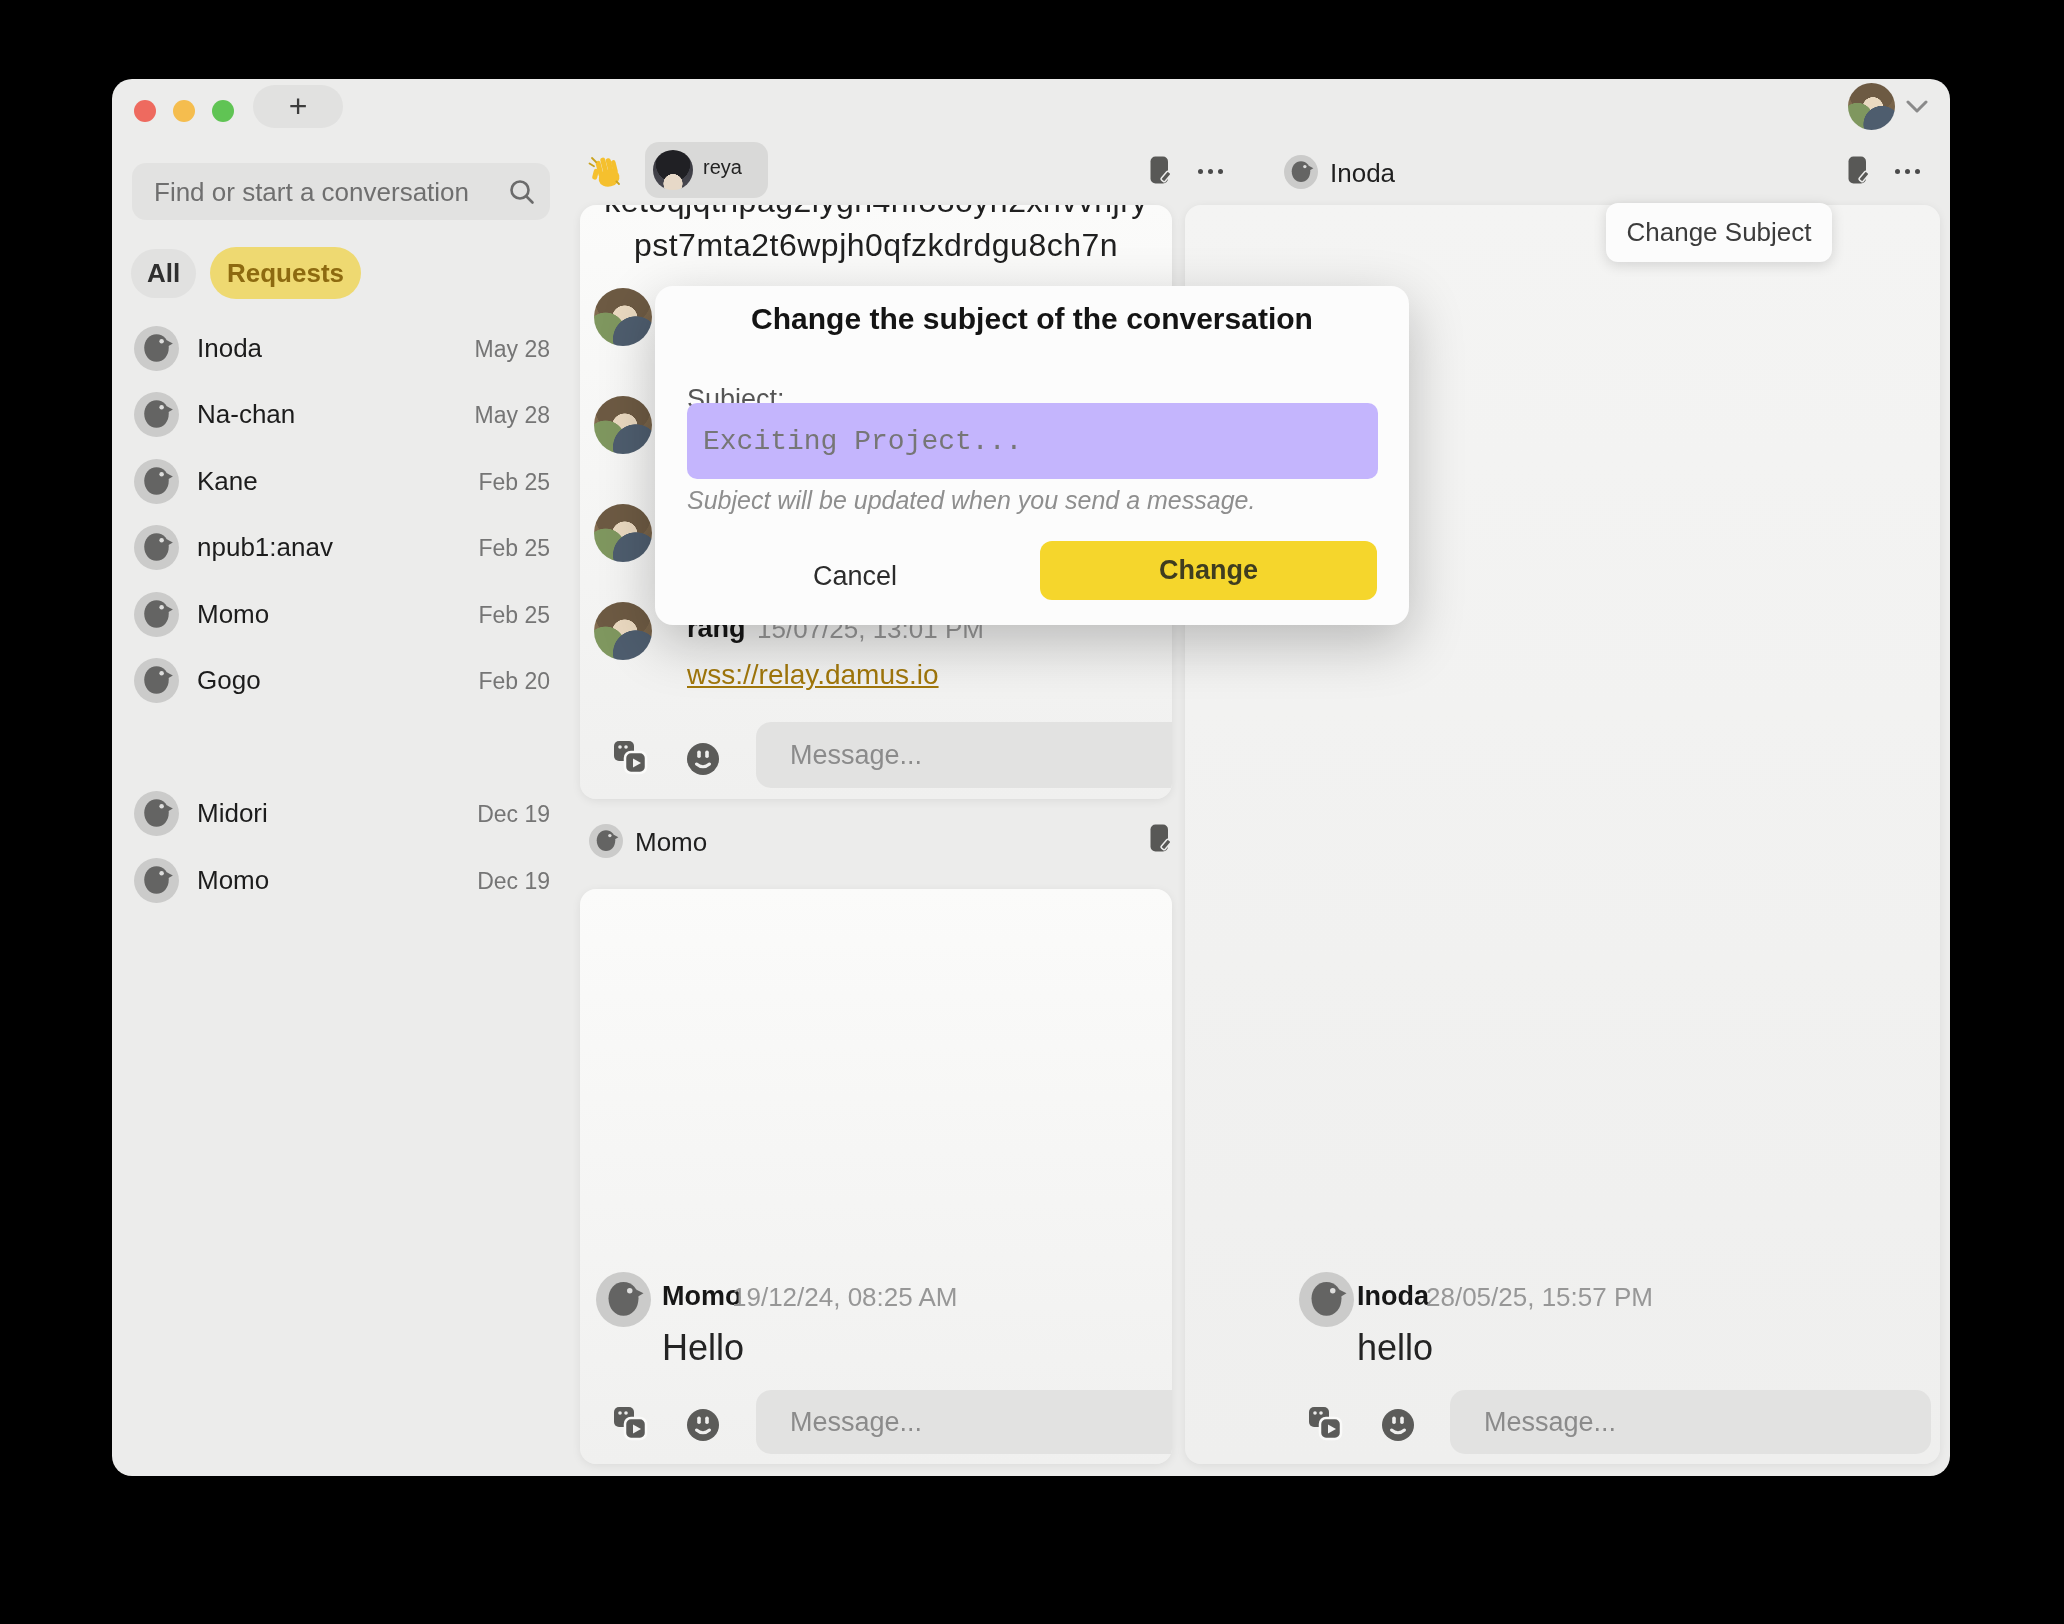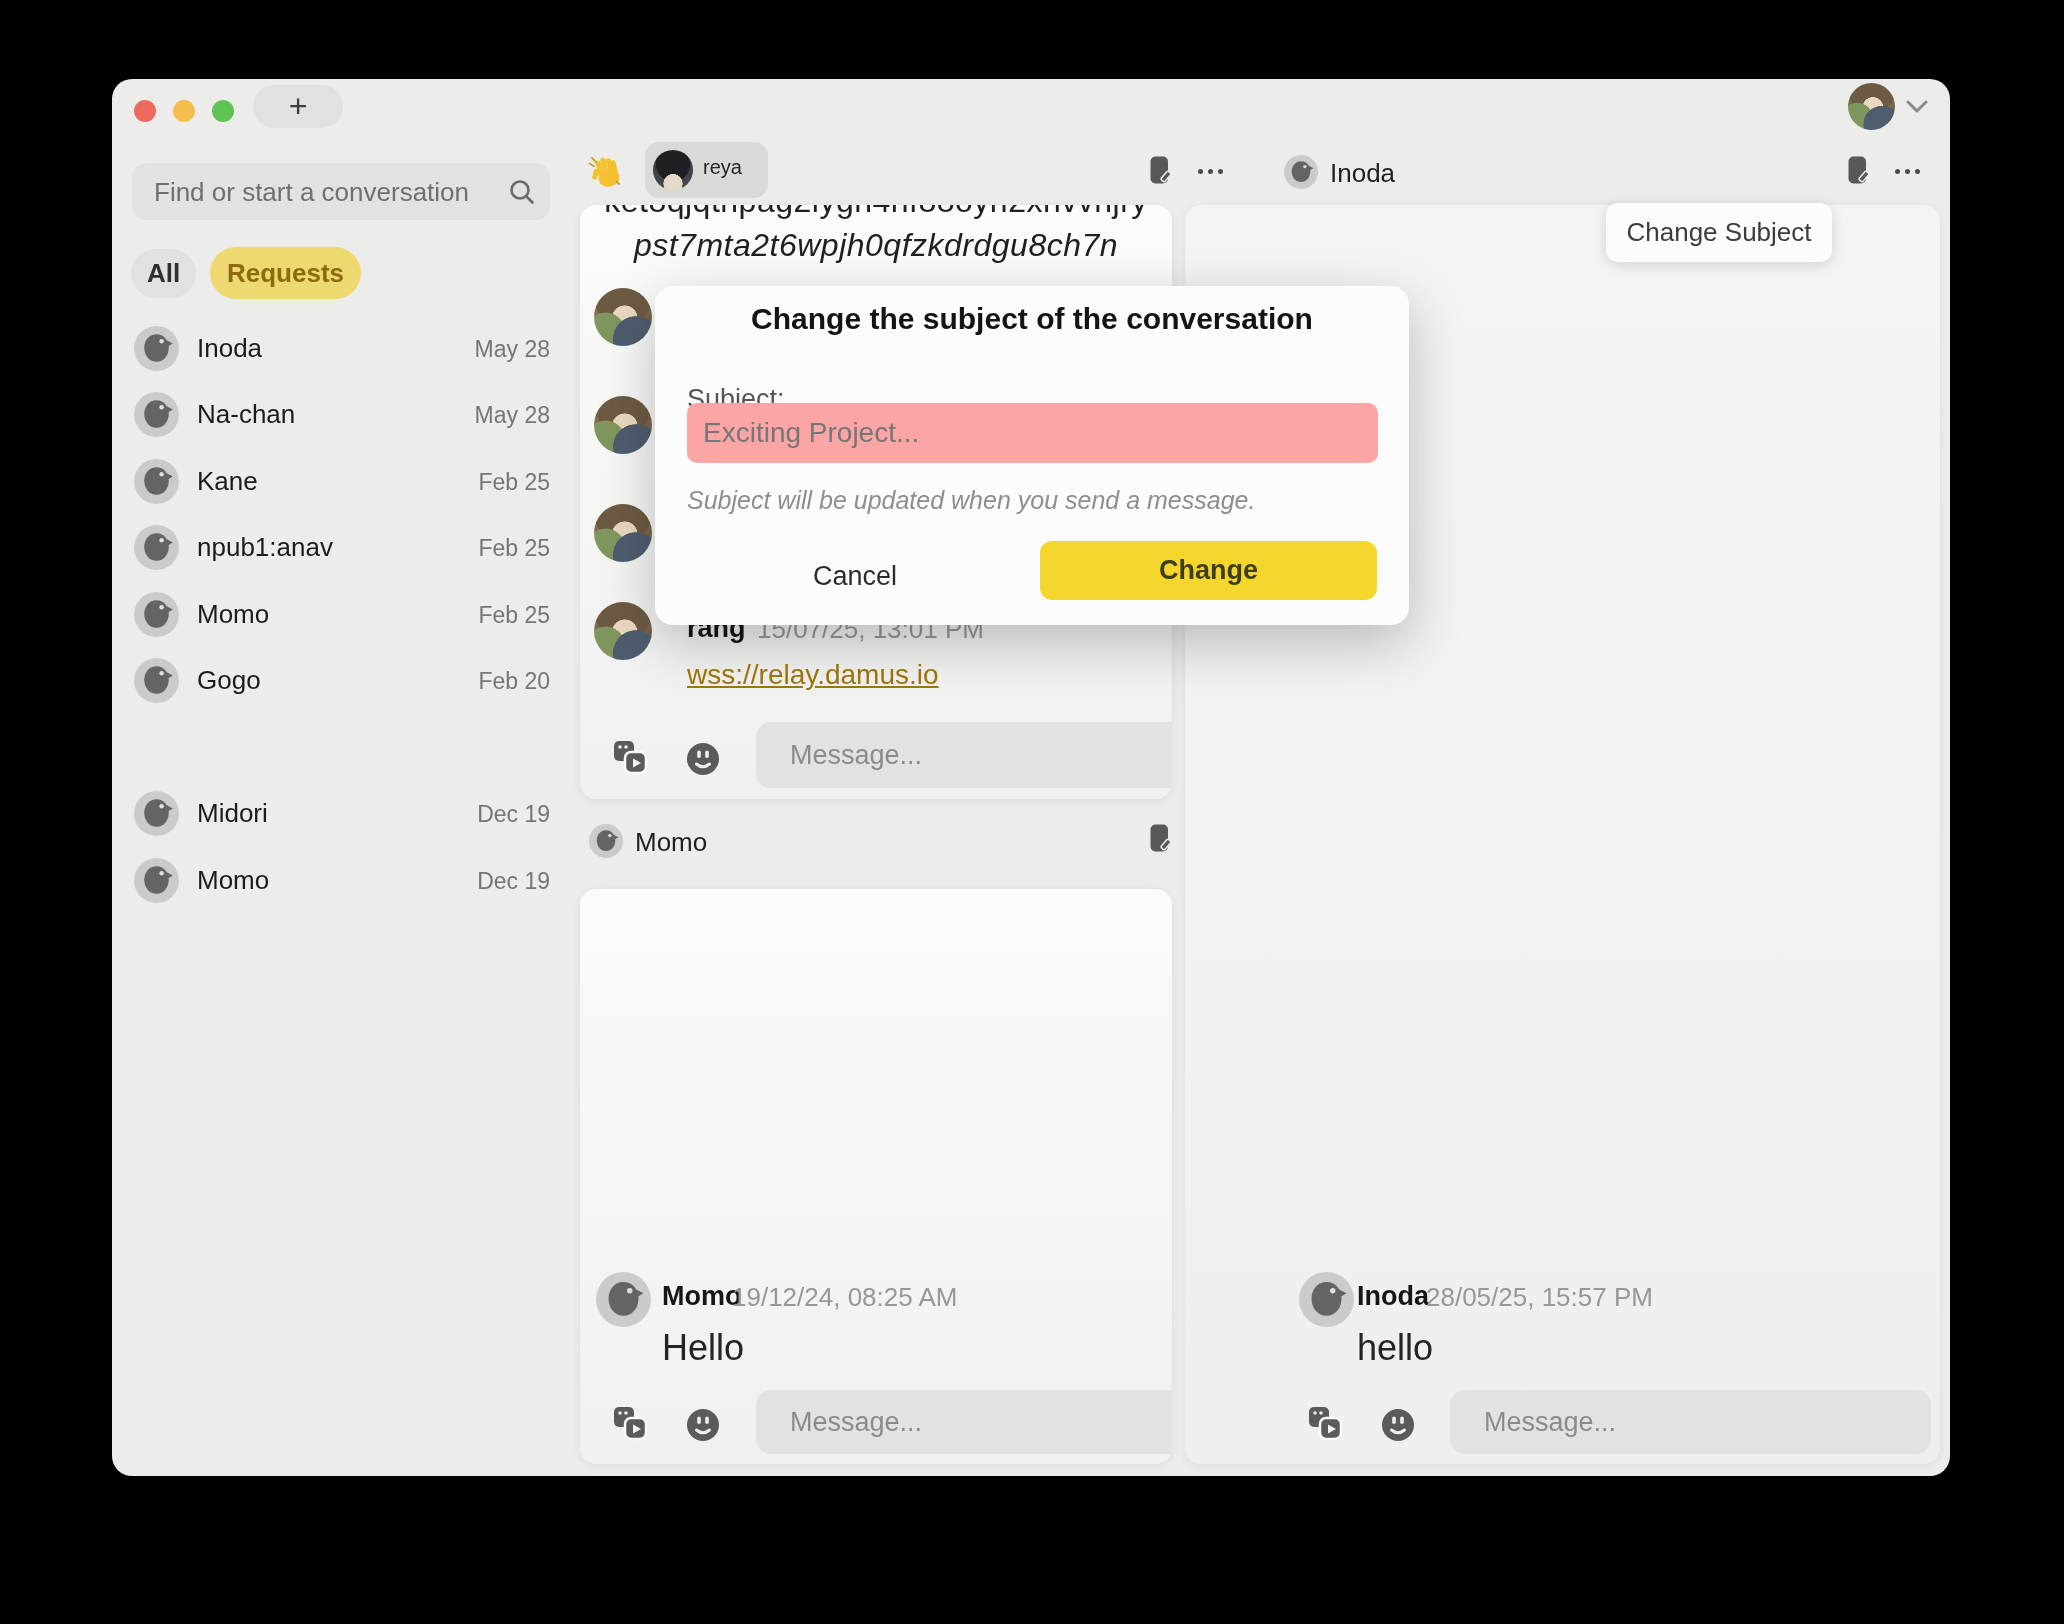--- a/index.html
+++ b/index.html
@@ -45,21 +45,21 @@
   .dots i{width:5px;height:5px;border-radius:50%;background:#4a4a4a;}
 
   
   .panel{background:linear-gradient(#fbfbfa,#f0f0ef);border-radius:16px;box-shadow:0 2px 10px rgba(0,0,0,0.07);overflow:hidden;}
   .panel.reya{left:580px;top:205px;width:592px;height:594px;}
   .panel.momo{left:580px;top:889px;width:592px;height:575px;}
   .panel.inoda{left:1185px;top:205px;width:755px;height:1259px;background:linear-gradient(#f4f4f3,#efefee);}
 
   .npub{width:100%;text-align:center;font-size:32px;color:#202020;letter-spacing:0.5px;}
   .npub.l1{top:-22px;}
-  .npub.l2{top:22px;font-style:italic;}
+  .npub.l2{top:22px;}
 
   .girl{border-radius:50%;
     background:
       radial-gradient(circle at 72% 88%, #4e5d6e 0 34%, rgba(0,0,0,0) 35%),
       radial-gradient(circle at 20% 76%, #7f975f 0 30%, rgba(0,0,0,0) 31%),
       radial-gradient(circle at 53% 52%, #ead9c0 0 29%, rgba(0,0,0,0) 30%),
       radial-gradient(circle at 50% 16%, #6d5a43 0 50%, rgba(0,0,0,0) 51%),
       linear-gradient(150deg,#8a7354,#6e5b44);}
   .reya-face{border-radius:50%;
     background:
@@ -74,22 +74,22 @@
 
   .composer-input{border:none;outline:none;background:#e2e2e1;border-radius:15px;font-family:inherit;
                   font-size:27px;color:#4a4a4a;padding:0 0 0 34px;}
   .composer-input::placeholder{color:#8b8b8b;opacity:1;}
 
   
   .modal{left:655px;top:286px;width:754px;height:339px;border-radius:18px;background:#fcfcfc;
          box-shadow:0 18px 55px rgba(0,0,0,0.24);}
   .modal-title{left:0;top:16px;width:100%;text-align:center;font-size:30px;font-weight:700;color:#141414;}
   .modal-label{left:32px;top:98px;font-size:27px;color:#555;}
-  .modal-input{left:32px;top:117px;width:675px;height:60px;border:none;outline:none;background:#fca5a5;
-               border-radius:10px;font-family:Liberation Sans, sans-serif;font-size:28px;color:#444;padding:0 0 0 16px;}
+  .modal-input{left:32px;top:117px;width:675px;height:76px;border:none;outline:none;background:#c4b5fd;
+               border-radius:10px;font-family:Liberation Mono, monospace;font-size:28px;color:#444;padding:0 0 0 16px;}
   .modal-input::placeholder{color:#767676;opacity:1;}
   .modal-note{left:32px;top:200px;font-size:25px;font-style:italic;color:#8e8e8e;}
   .btn-cancel{left:135px;top:259px;width:130px;height:46px;display:flex;align-items:center;justify-content:center;
               font-size:27px;color:#2c2c2c;cursor:default;margin-top:8px;}
   .btn-change{left:385px;top:255px;width:337px;height:59px;border-radius:12px;background:#f5d62c;
               display:flex;align-items:center;justify-content:center;font-size:27px;font-weight:600;color:#3f3d20;}
 
   
   .tooltip{left:1606px;top:203px;width:226px;height:59px;border-radius:12px;background:#fcfcfc;
            box-shadow:0 3px 14px rgba(0,0,0,0.14);display:flex;align-items:center;justify-content:center;

